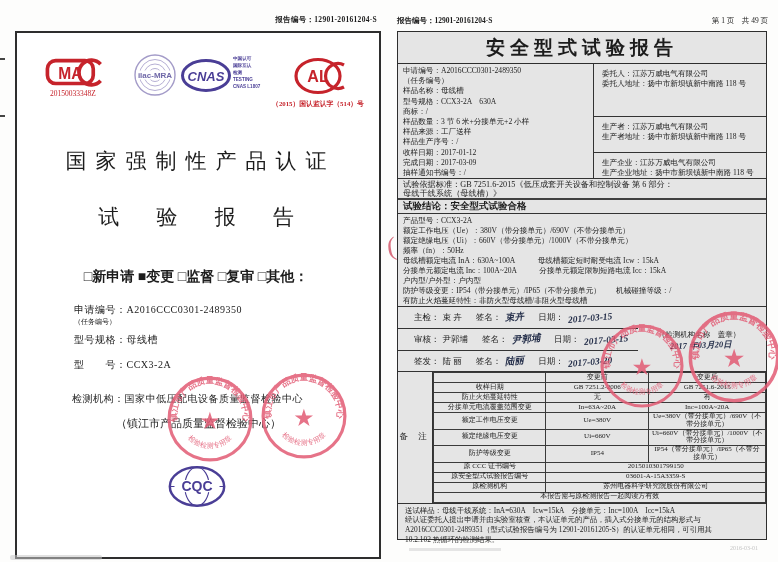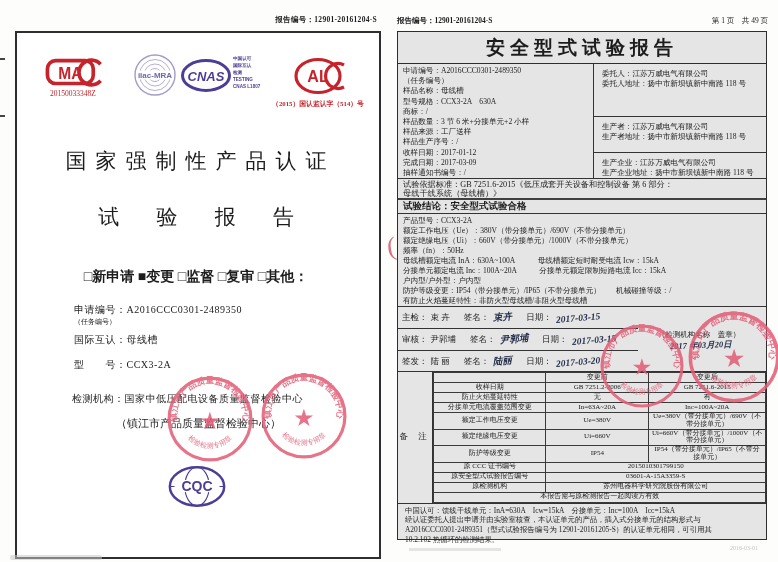--- a/index.html
+++ b/index.html
@@ -32,21 +32,21 @@
   .rp-g{padding:5px 0 0 8px;line-height:10.2px}
   .rp-g1{height:50px;border-bottom:1px solid #333}
   .rp-g2{height:32px;border-bottom:1px solid #333}
   .rp-g3{flex:1}
   .rp-standard{height:19px;border-bottom:2px solid #404040;padding:1px 0 0 5px;line-height:9px;font-size:8.2px}
   .rp-conclusion{height:13px;border-bottom:1px solid #333;padding-left:5px;line-height:13px;font-size:9.5px;font-weight:600}
   .rp-desc{height:101px;border-bottom:1px solid #333;padding:2px 0 0 5px;line-height:10px}
   .rp-sign{height:64px;border-bottom:1px solid #333;position:relative}
   .sig-row{width:240px;height:21px;border-bottom:1px solid #333;display:flex;align-items:center;font-size:8.5px}
   .sig-row:nth-child(3){border-bottom:none}
-  .sig-role{margin-left:4px}.sig-name{margin-left:3px}.sig-lab{margin-left:14px}.sig-dlab{margin-left:14px}
+  .sig-role{margin-left:16px}.sig-name{margin-left:3px}.sig-lab{margin-left:14px}.sig-dlab{margin-left:14px}
   .hw{display:inline-block;font-style:italic;font-weight:bold;color:#26304b;transform:rotate(-5deg);font-size:9.5px;margin-left:4px}
   .seal-note{position:absolute;left:238px;top:22px;width:126px;text-align:center;font-size:7.5px;line-height:11px}
   .rp-remark{display:flex;border-bottom:1px solid #333}
   .rm-label{width:38px;border-right:1px solid #333;display:flex;align-items:center;justify-content:center;font-size:8.5px;letter-spacing:4px}
   .chg{border-collapse:collapse;width:100%;font-size:7px}
   .chg td{border:1px solid #3a3a3a;text-align:center;padding:0 2px;line-height:7.8px;height:9px}
   .rp-bottomnote{flex:1;padding:2px 4px 0 7px;line-height:9.6px;font-size:7.4px}
   .rp-footdate{right:20px;top:545px;font-size:6px;color:#c4c4c4}
   .rp-smudge{left:20px;top:548px;width:92px;height:3px;background:#dedede;opacity:.8}
   .pen-mark{left:-2px;top:232px;color:rgba(198,35,60,.65);font-size:26px;transform:rotate(-8deg)}
@@ -97,21 +97,21 @@
     <text x="25" y="26" text-anchor="middle" font-size="16" font-weight="bold" fill="#c6232b" font-family="Liberation Sans,sans-serif">AL</text>
   </svg>
   <div class="abs lp-al-cap">（2015）国认监认字（514）号</div>
 
   <div class="abs lp-title1">国家强制性产品认证</div>
   <div class="abs lp-title2">试 验 报 告</div>
   <div class="abs lp-check">□新申请  ■变更  □监督  □复审  □其他：</div>
 
   <div class="abs lp-f" style="left:74px;top:303px">申请编号：A2016CCC0301-2489350</div>
   <div class="abs" style="left:74px;top:317px;font-size:7px">（任务编号）</div>
-  <div class="abs lp-f" style="left:74px;top:333px">国际互认：母线槽</div>
+  <div class="abs lp-f" style="left:74px;top:333px">型号规格：母线槽</div>
   <div class="abs lp-f" style="left:74px;top:358px">型　　号：CCX3-2A</div>
   <div class="abs lp-f" style="left:72px;top:392px">检测机构：国家中低压配电设备质量监督检验中心</div>
   <div class="abs" style="left:116px;top:416px;font-size:11px">（镇江市产品质量监督检验中心）</div>
 
   <svg class="abs stamp" style="left:166px;top:375px" width="88" height="88" viewBox="0 0 100 100">
     <defs>
         <path id="aT1" d="M13,56 A38,38 0 1 1 87,56"></path>
         <path id="aB1" d="M19,63 A34,34 0 0 0 81,63"></path>
       </defs>
     <circle cx="50" cy="50" r="46.5" fill="none" stroke="currentColor" stroke-width="3.6"></circle>
@@ -286,21 +286,21 @@
           <td colspan="2">苏州电器科学研究院股份有限公司</td>
         </tr>
         <tr>
           <td colspan="3">本报告需与原检测报告一起阅读方有效</td>
         </tr>
       </tbody>
         </table>
     </div>
 
     <div class="rp-bottomnote">
-      <div>中国认可：馈线干线单元：InA=630A　Icw=15kA　分接单元：Inc=100A　Icc=15kA</div>
+      <div>送试样品：母线干线系统：InA=630A　Icw=15kA　分接单元：Inc=100A　Icc=15kA</div>
       <div>经认证委托人提出申请并由实验室核查，本认证单元的产品，插入式分接单元的结构形式与</div>
       <div>A2016CCC0301-2489351（型式试验报告编号为 12901-20161205-S）的认证单元相同，可引用其</div>
       <div>10.2.102 热循环的检测结果。</div>
     </div>
   </div>
 
   <svg class="abs stamp" style="left:210px;top:323px" width="86" height="86" viewBox="0 0 100 100">
     <defs>
         <path id="aT3" d="M13,56 A38,38 0 1 1 87,56"></path>
         <path id="aB3" d="M19,63 A34,34 0 0 0 81,63"></path>

